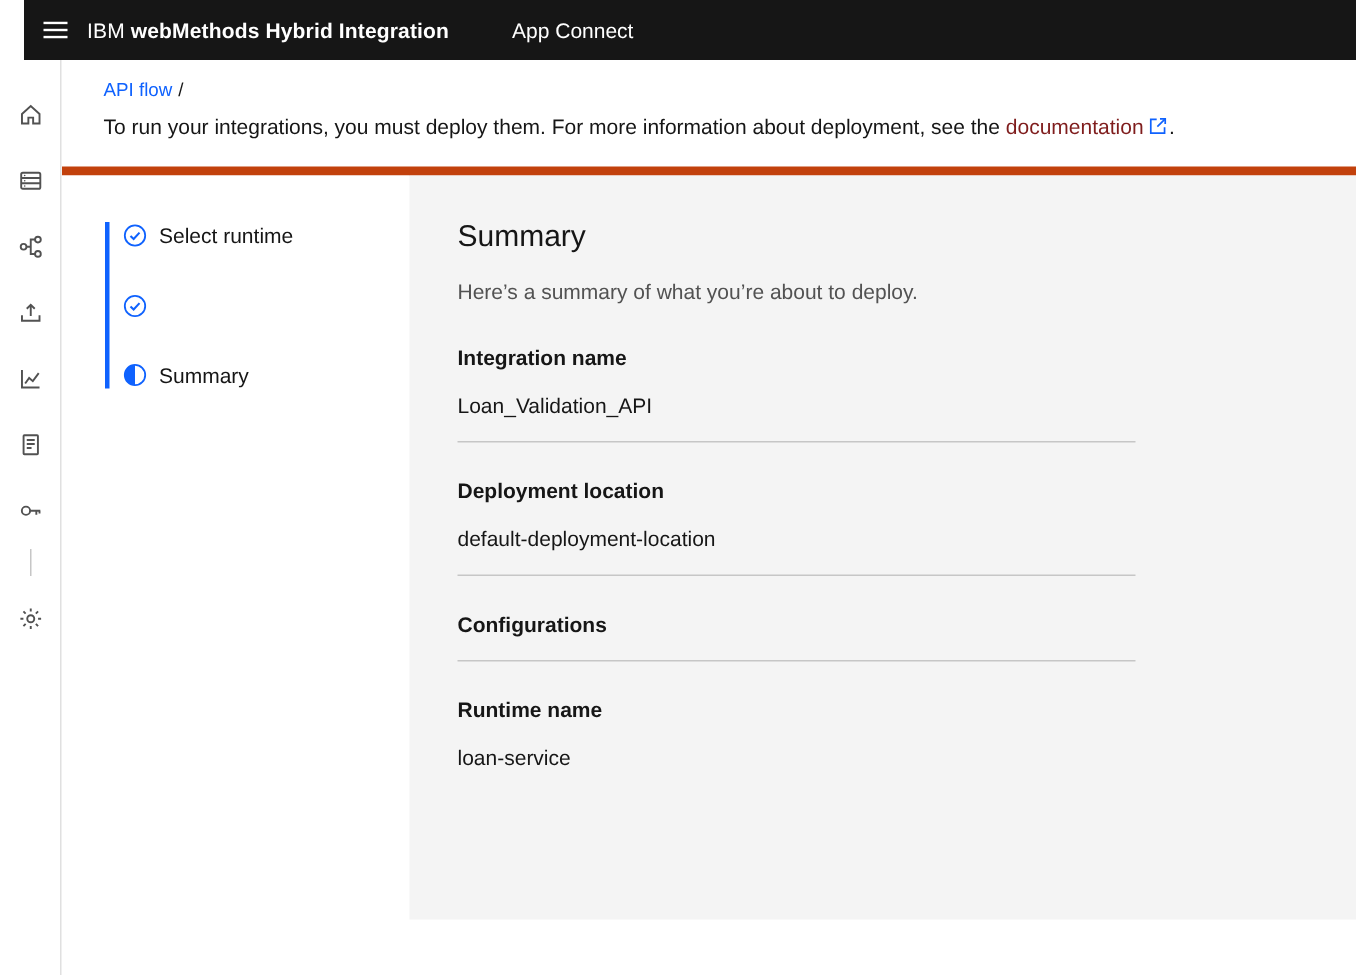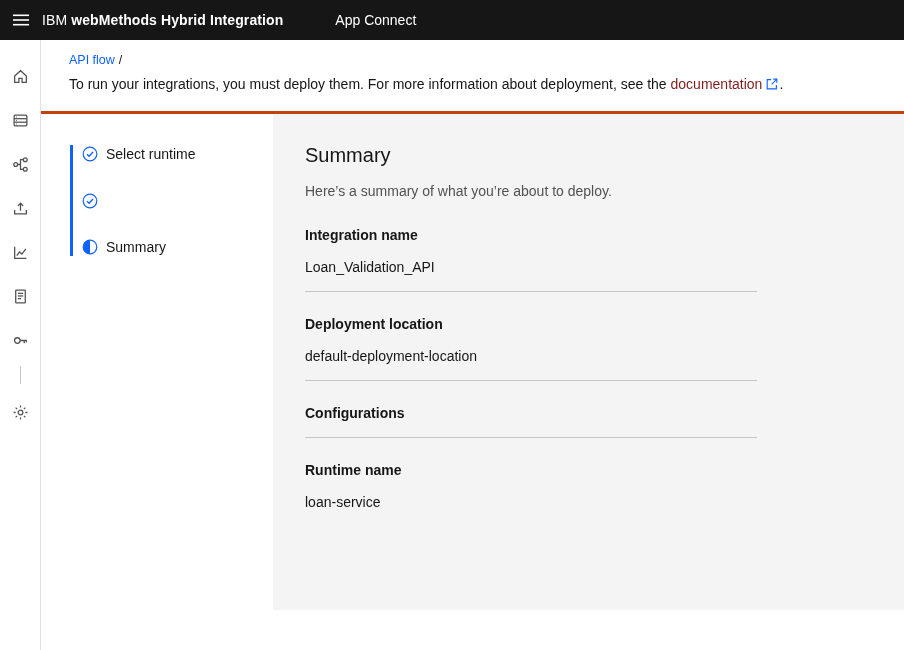--- a/index.html
+++ b/index.html
@@ -6,33 +6,33 @@
   html, body { width: 904px; height: 650px; overflow: hidden; }
   body {
     font-family: "Liberation Sans", "DejaVu Sans", sans-serif;
     background: #ffffff;
     color: #161616;
     font-size: 14px;
   }
 
   
   .top-bar {
-    position: fixed; top: 0; left: 0; right: 0; height: 40px;
+    position: fixed; top: 0; left: 16px; right: 0; height: 40px;
     background: #161616; color: #ffffff;
     display: flex; align-items: center;
     z-index: 10;
   }
   .hamburger {
     width: 42px; height: 40px; background: transparent; border: none;
     display: flex; align-items: center; justify-content: center; cursor: pointer;
   }
   .brand { font-size: 14px; letter-spacing: 0.1px; white-space: nowrap; cursor: pointer; }
   .brand .prefix { font-weight: 400; }
   .brand .name { font-weight: 700; }
-  .top-nav { margin-left: 44px; display: flex; align-items: flex-end; height: 100%; }
+  .top-nav { margin-left: 34px; display: flex; align-items: flex-end; height: 100%; }
   .top-nav a {
     color: #ffffff; text-decoration: none; font-size: 14px;
     height: 100%; display: flex; align-items: center; padding: 0 8px; cursor: pointer;
   }
 
   
   .icon-rail {
     position: fixed; top: 40px; left: 0; bottom: 0; width: 41px;
     background: #ffffff; border-right: 1px solid #e0e0e0;
     display: flex; flex-direction: column; align-items: center;
@@ -41,21 +41,21 @@
   .rail-btn {
     width: 40px; height: 44px; border: none; background: transparent;
     display: flex; align-items: center; justify-content: center; cursor: pointer;
   }
   .rail-divider { width: 1px; height: 18px; background: #c6c6c6; margin: 4px 0 6px 0; }
 
   
   .page-head {
     margin-left: 41px; margin-top: 40px;
     padding: 13px 28px 18px 28px;
-    border-bottom: 3px solid #c2410c;
+    border-bottom: 6px solid #c2410c;
     background: #ffffff;
   }
   .breadcrumb { font-size: 12.5px; margin-bottom: 8px; }
   .breadcrumb a { color: #0f62fe; text-decoration: none; cursor: pointer; }
   .breadcrumb .sep { color: #161616; margin-left: 4px; }
   .page-title { font-size: 28px; font-weight: 400; color: #161616; margin-bottom: 14px; letter-spacing: 0.1px; }
   .page-desc { font-size: 14px; color: #161616; line-height: 18px; }
   .page-desc a { color: #7f1d1d; text-decoration: none; cursor: pointer; }
   .launch-icon { display: inline-block; vertical-align: -2px; margin-left: 3px; }
 

